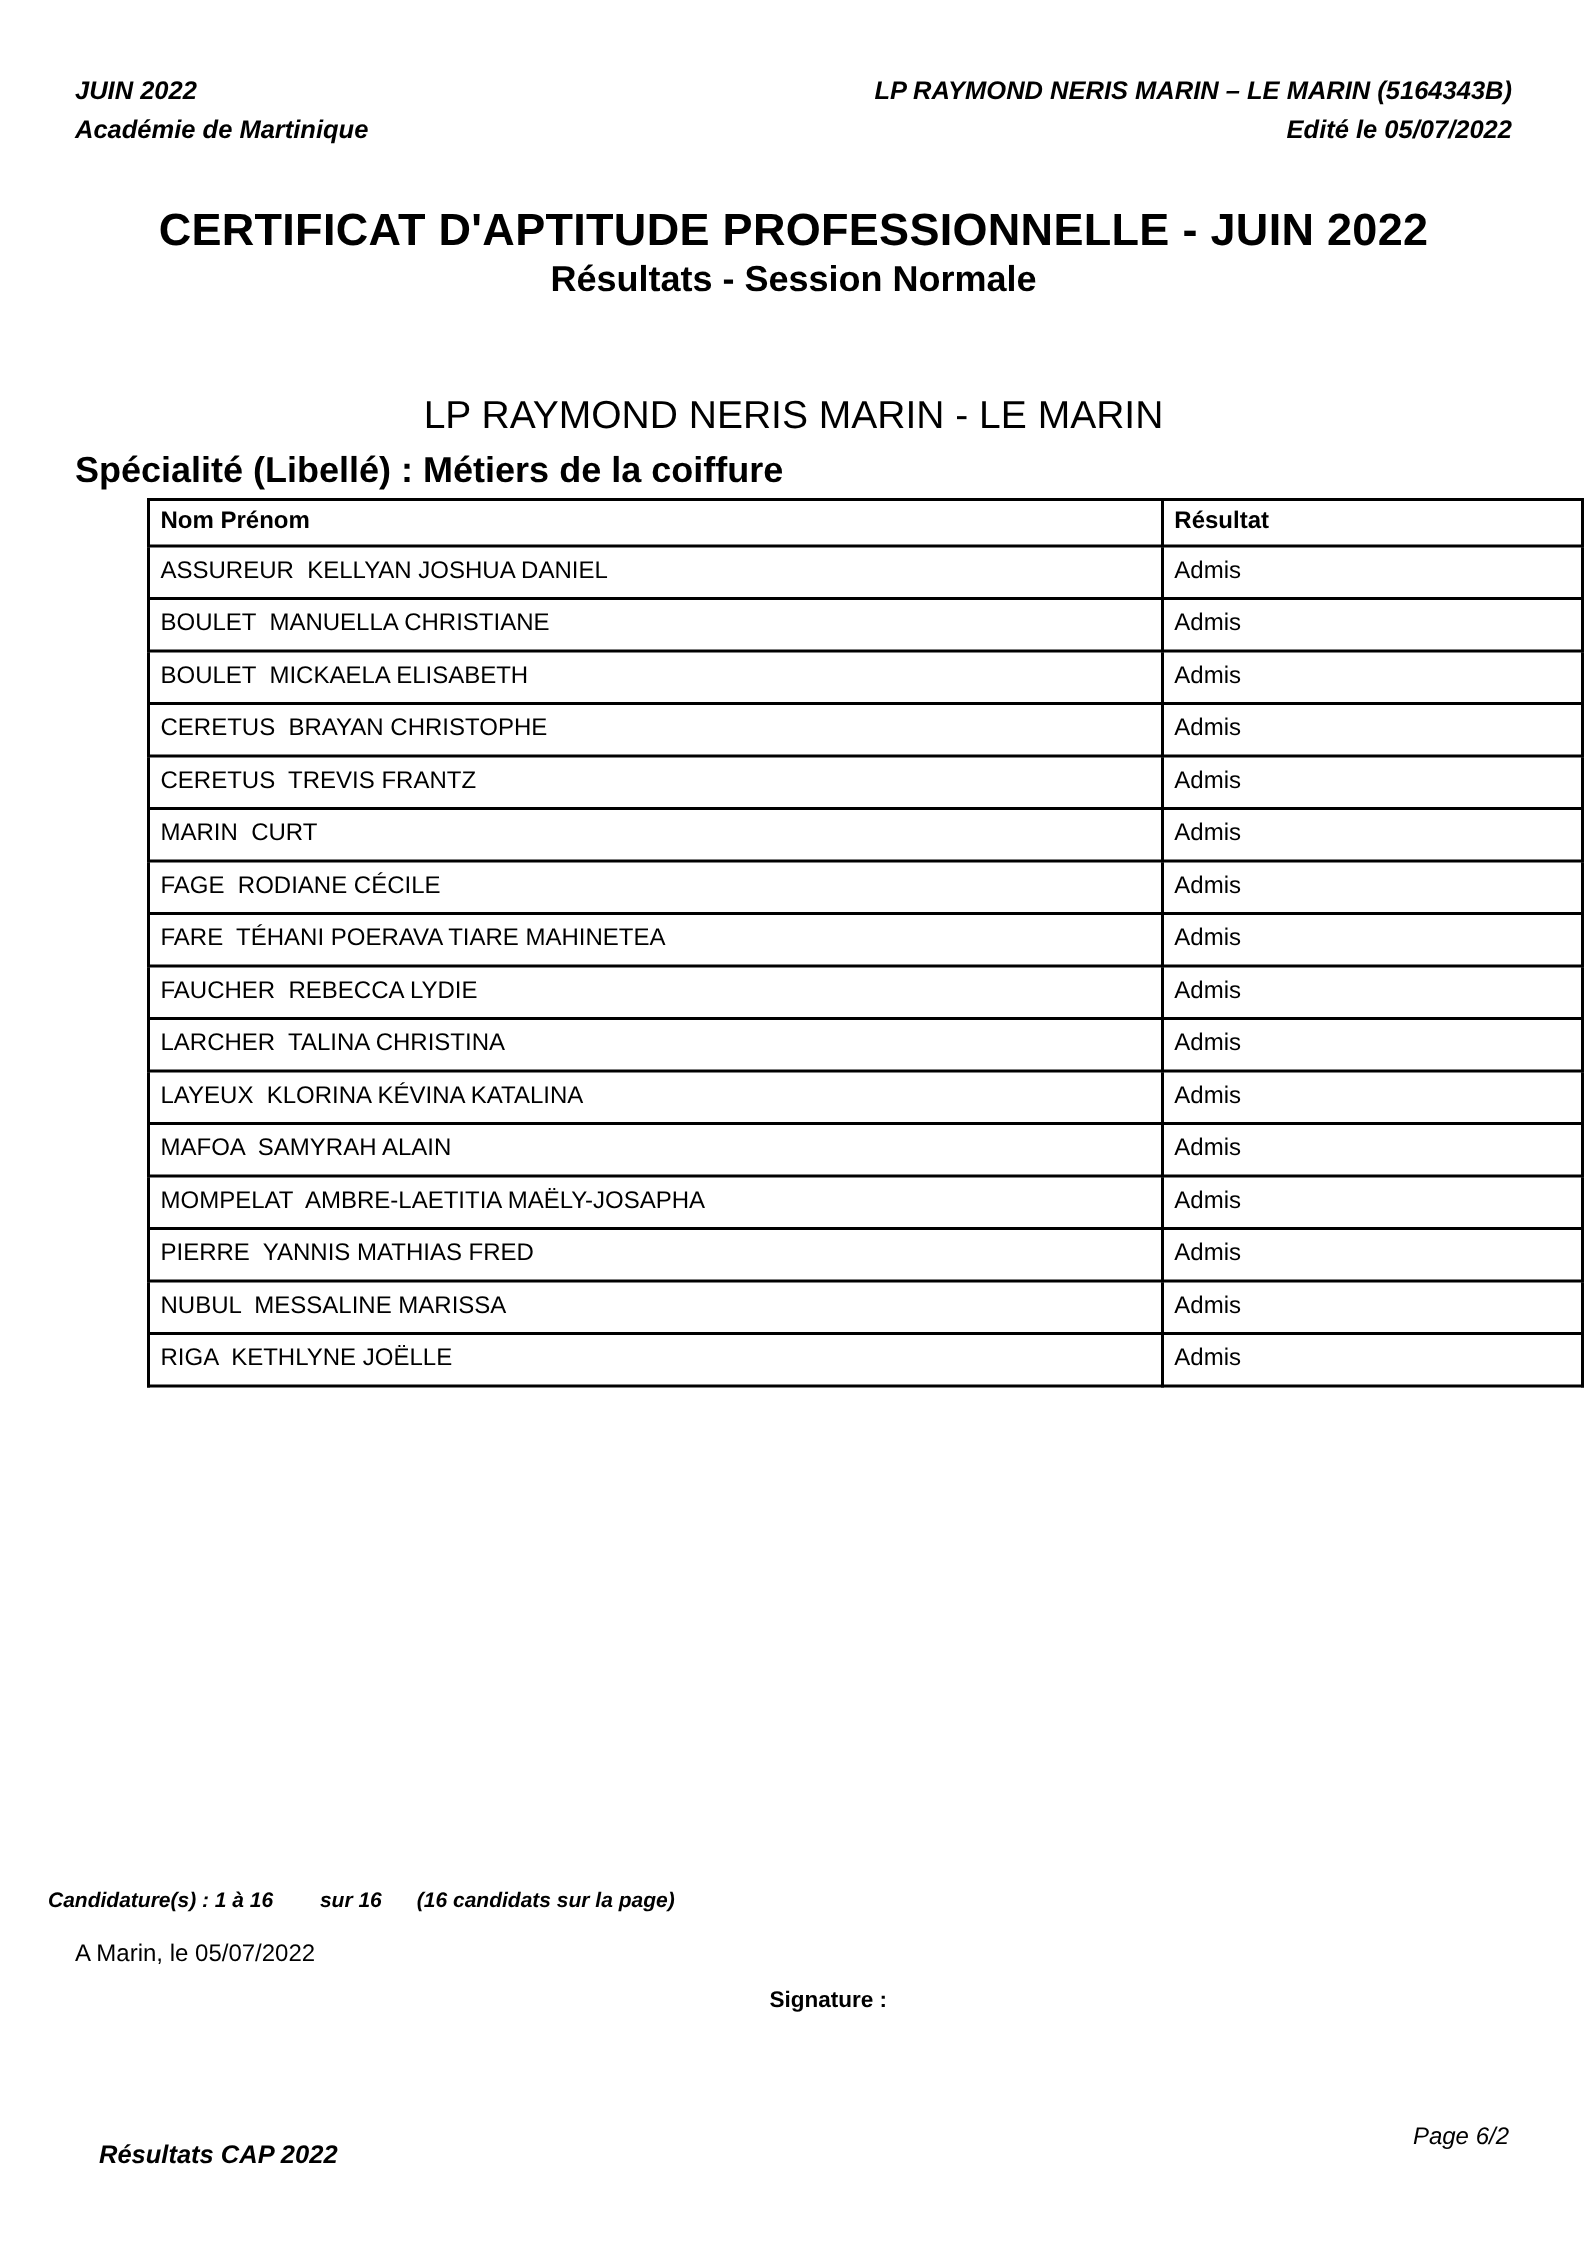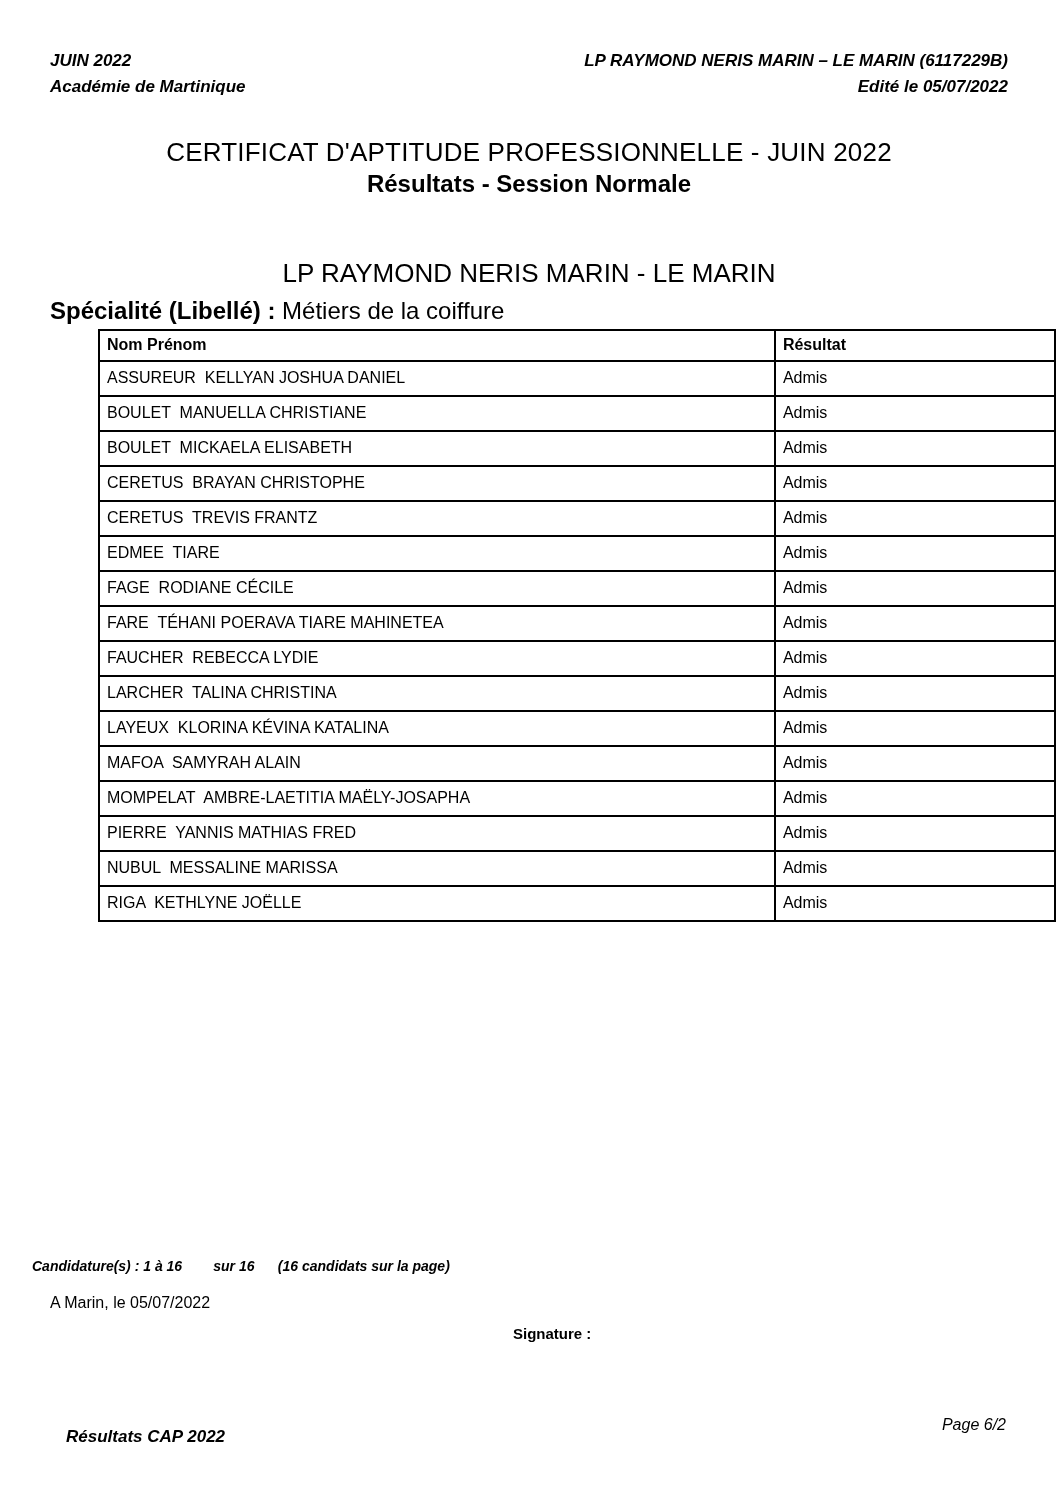--- a/index.html
+++ b/index.html
@@ -23,43 +23,43 @@
     padding-top: 48px;
     font-size: 17px;
     font-weight: bold;
     font-style: italic;
     line-height: 1.55;
   }
   .header-right { text-align: right; }
   .doc-title {
     margin-top: 36px;
     text-align: center;
-    font-size: 26px;
-    font-weight: normal;
+    font-size: 30px;
+    font-weight: bold;
     letter-spacing: 0.2px;
   }
   .doc-subtitle {
     margin-top: 2px;
     text-align: center;
     font-size: 24px;
     font-weight: bold;
   }
   .school-name {
     margin-top: 60px;
     text-align: center;
     font-size: 26px;
     font-weight: normal;
   }
   .specialty {
     margin-top: 8px;
     font-size: 24px;
     line-height: 1.15;
   }
   .specialty .spec-label { font-weight: bold; }
-  .specialty .spec-value { font-weight: normal; }
+  .specialty .spec-value { font-weight: bold; }
   table.results {
     margin-top: 5px;
     width: 100%;
     border-collapse: collapse;
     border: 2px solid #000;
     table-layout: fixed;
     margin-left: 48px;
   }
   table.results th,
   table.results td {
@@ -123,21 +123,21 @@
 <body>
 
 <div class="page">
 
   <header class="doc-header">
     <div class="header-left">
       <div>JUIN 2022</div>
       <div>Académie de Martinique</div>
     </div>
     <div class="header-right">
-      <div>LP RAYMOND NERIS MARIN – LE MARIN  (6117229B)</div>
+      <div>LP RAYMOND NERIS MARIN – LE MARIN  (5164343B)</div>
       <div>Edité le 05/07/2022</div>
     </div>
   </header>
 
   <h1 class="doc-title">CERTIFICAT D'APTITUDE PROFESSIONNELLE - JUIN 2022</h1>
   <h2 class="doc-subtitle">Résultats - Session Normale</h2>
 
   <h3 class="school-name">LP RAYMOND NERIS MARIN - LE MARIN</h3>
 
   <div class="specialty">
@@ -170,21 +170,21 @@
         </tr>
         <tr>
           <td>CERETUS  BRAYAN CHRISTOPHE</td>
           <td>Admis</td>
         </tr>
         <tr>
           <td>CERETUS  TREVIS FRANTZ</td>
           <td>Admis</td>
         </tr>
         <tr>
-          <td>EDMEE  TIARE</td>
+          <td>MARIN  CURT</td>
           <td>Admis</td>
         </tr>
         <tr>
           <td>FAGE  RODIANE CÉCILE</td>
           <td>Admis</td>
         </tr>
         <tr>
           <td>FARE  TÉHANI POERAVA TIARE MAHINETEA</td>
           <td>Admis</td>
         </tr>

